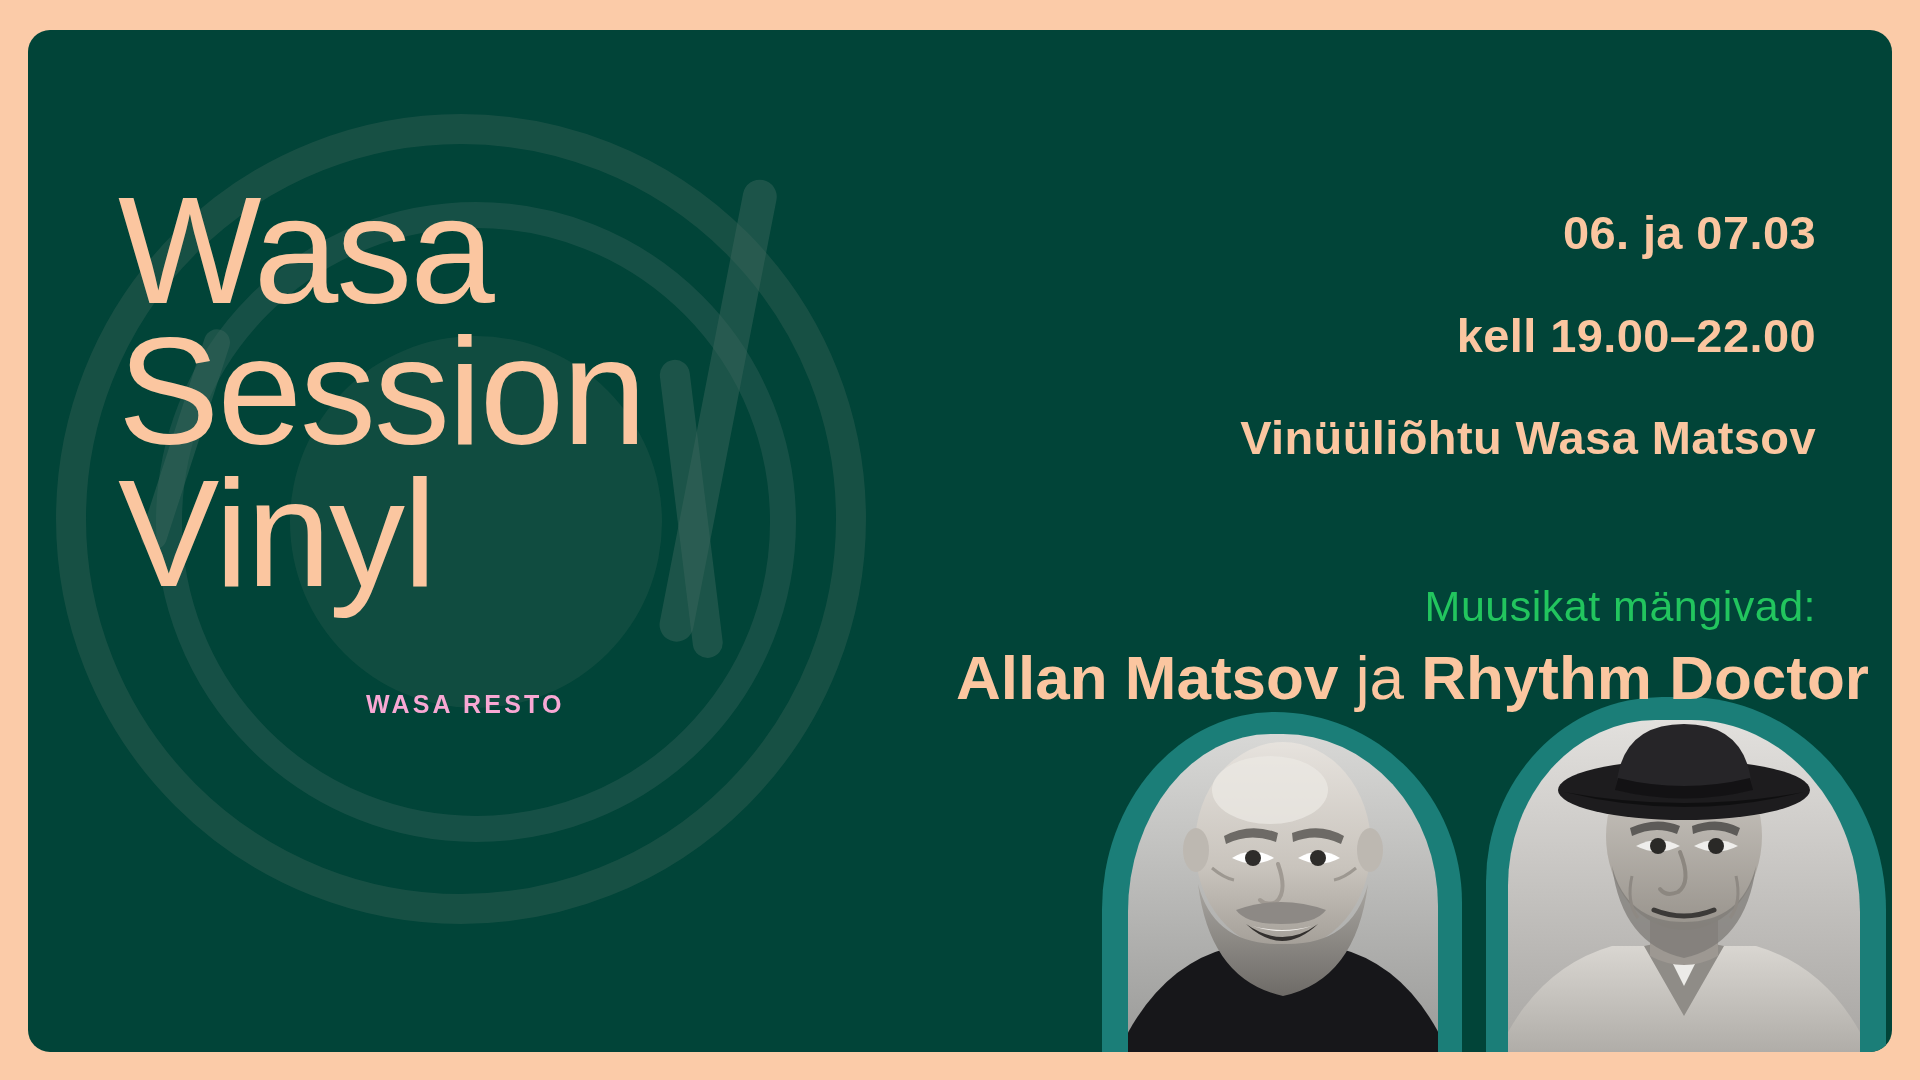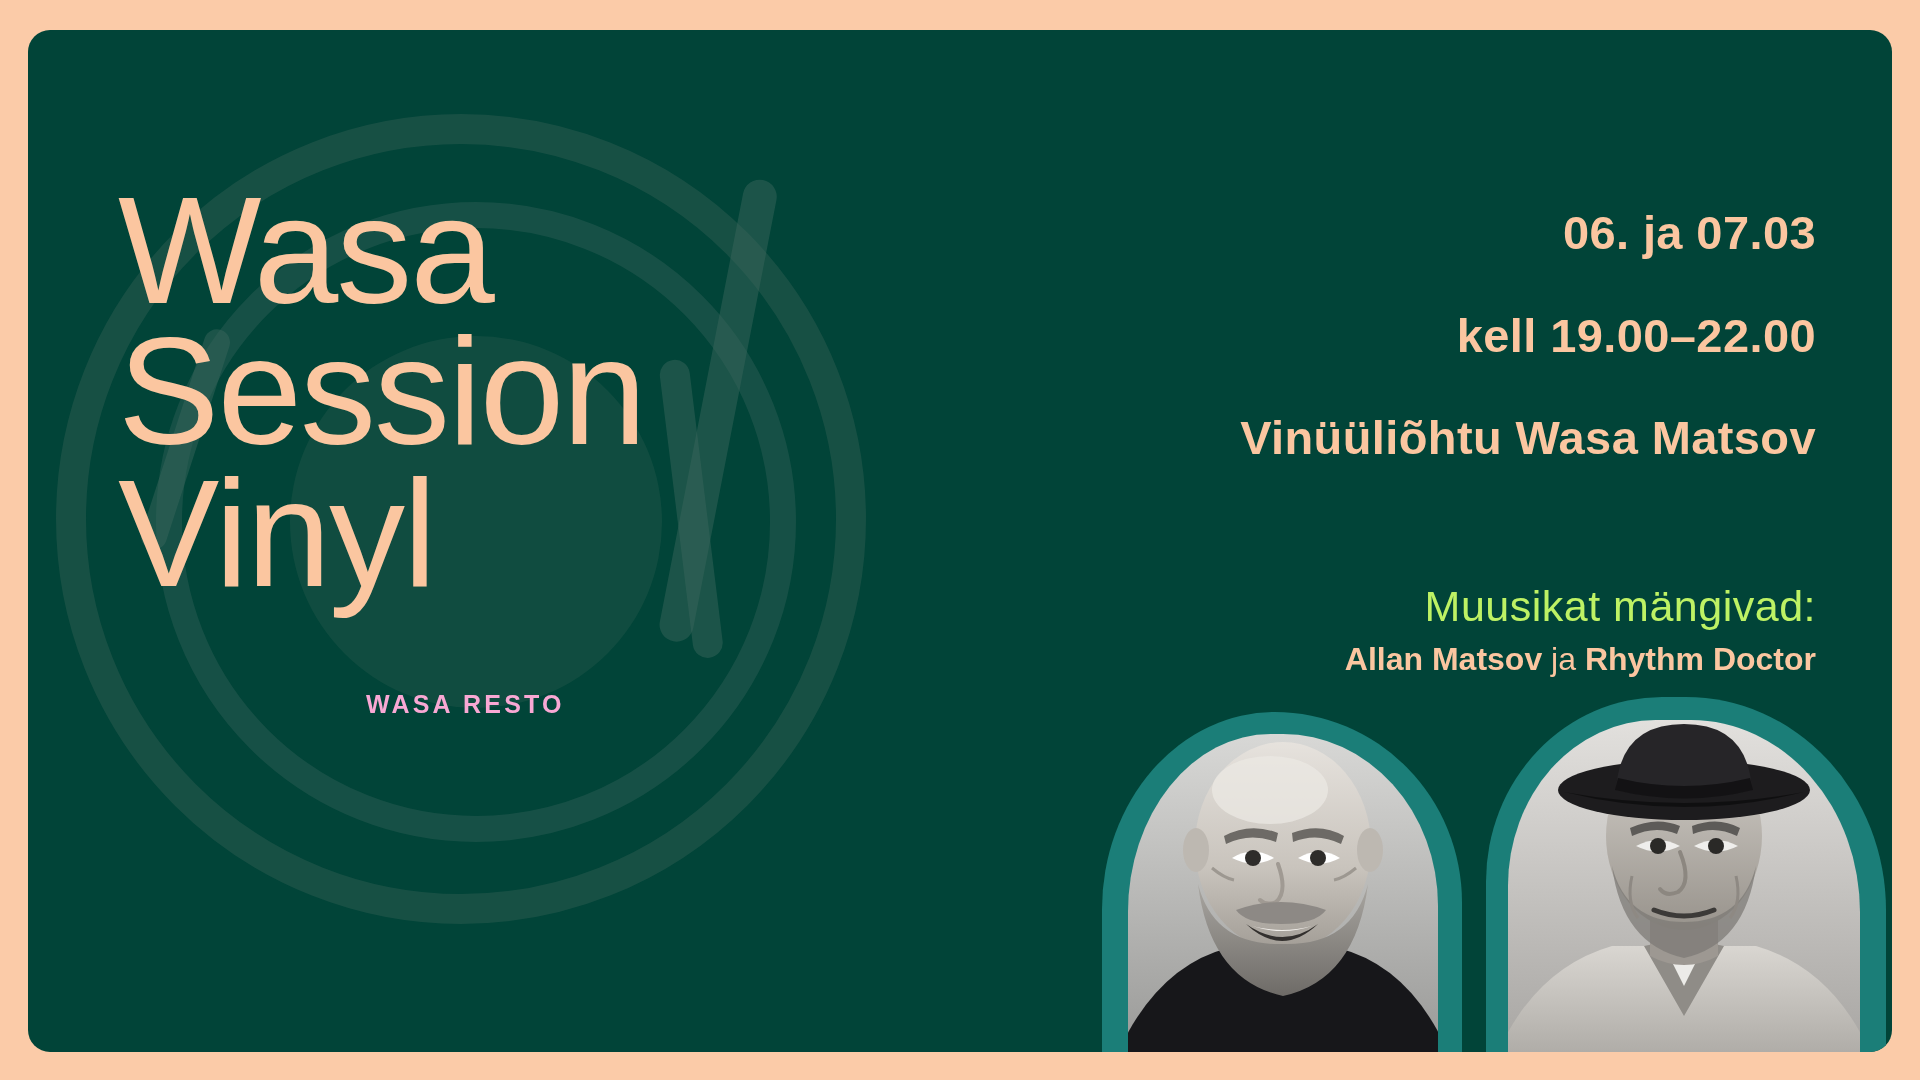--- a/index.html
+++ b/index.html
@@ -117,30 +117,30 @@
     line-height:1.33;
     letter-spacing:0.4px;
     margin-top:40px;
   }
 
   #credits {
     margin-top:110px;
     text-align:right;
   }
   #credits-label {
-    color:#bef264;
+    color:#22c55e;
     font-size:43px;
     font-weight:300;
     line-height:1.25;
     letter-spacing:0.5px;
   }
   #credits-artists {
     margin-top:6px;
     color:#FBC6A0;
-    font-size:32px;
+    font-size:62px;
     line-height:1.25;
     white-space:nowrap;
   }
   .artist-name { font-weight:700; }
   .conjunction { font-weight:300; }
 
   
   #portraits {
     position:absolute;
     right:0; bottom:0;

